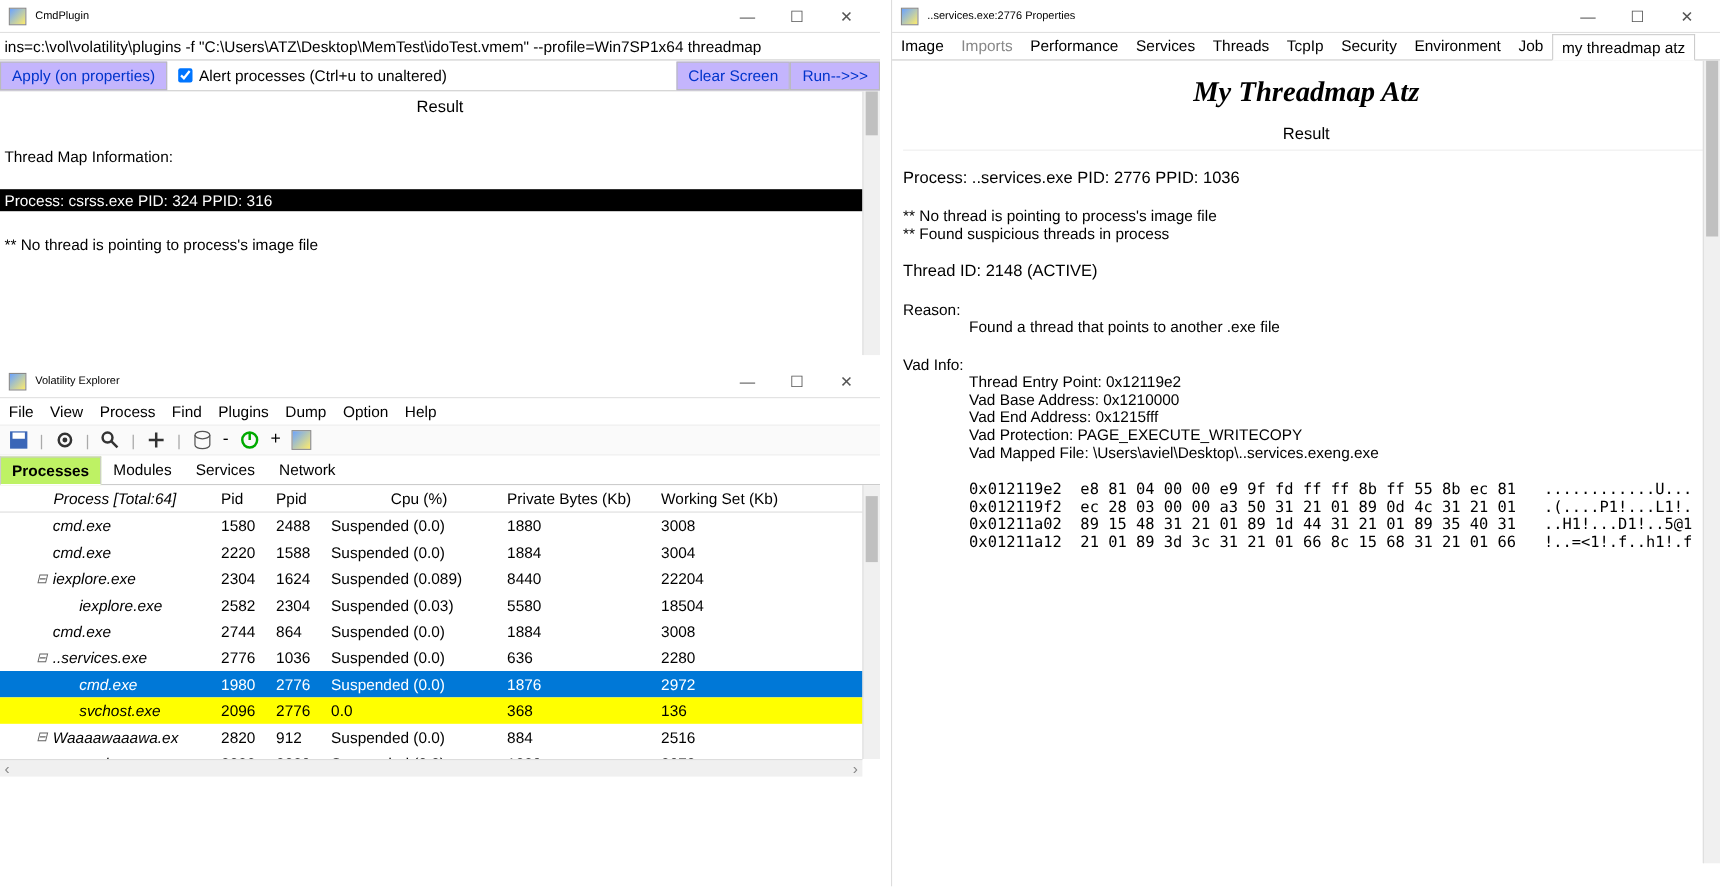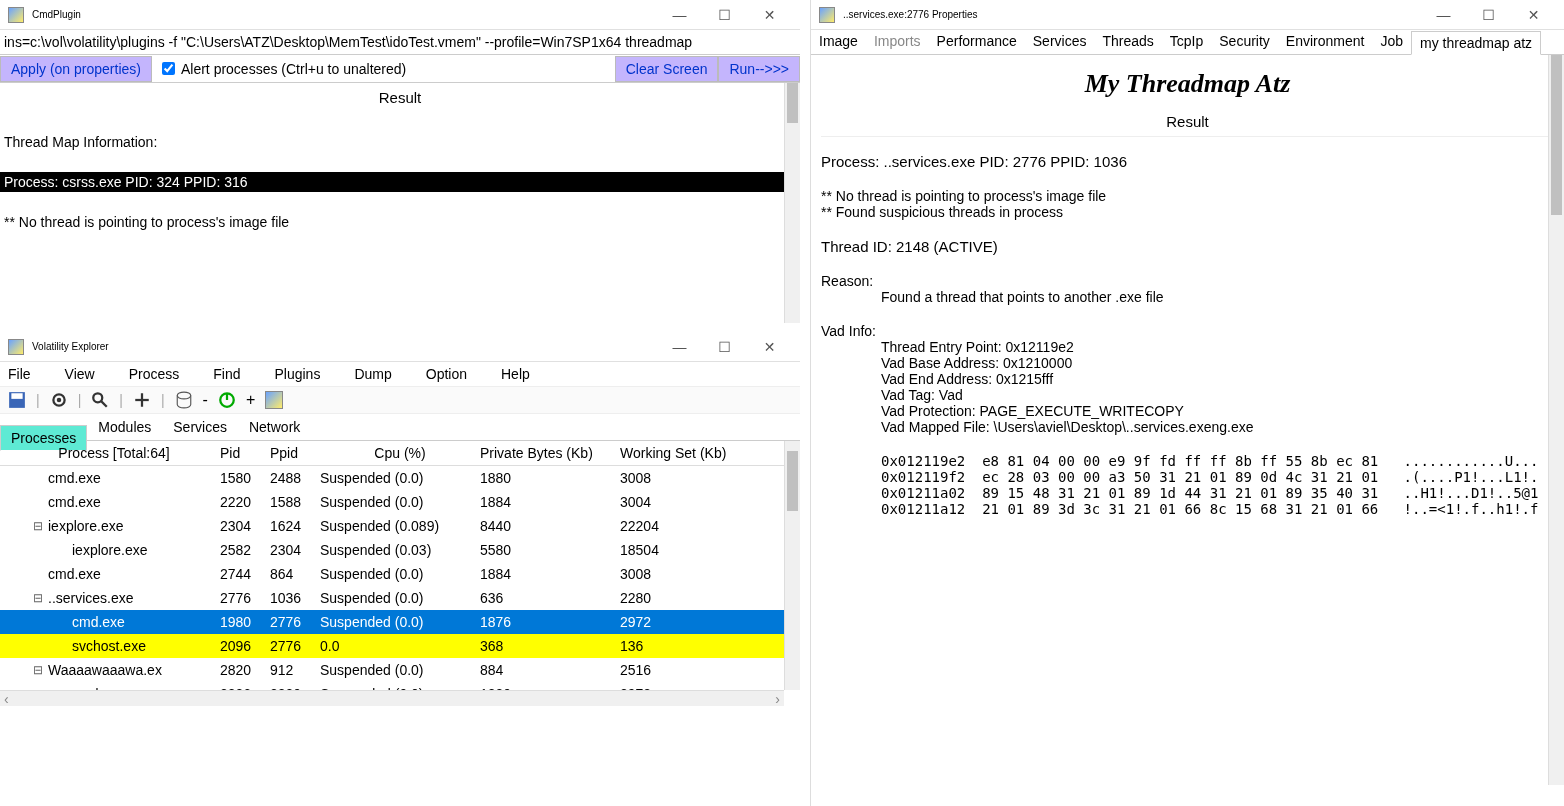--- a/index.html
+++ b/index.html
@@ -17,34 +17,34 @@
 .btn { padding:4px 10px; border:1px solid #bbb; background:#c4b5fd; cursor:default; font-size:14px; }
 .btn.blue { color:#0033cc; }
 .chk { margin:0 6px 0 10px; }
 
 .result-box { height:240px; overflow:auto; font-size:15px; }
 .result-box .hdr { text-align:center; padding:6px 0; font-size:15px; }
 .result-box .line { padding:2px 4px; }
 .result-box .highlight { background:#000000; color:#fff; }
 
 .explorer { position:absolute; left:0; top:332px; width:800px; }
-.menubar { display:flex; gap:34px; padding:4px 8px; font-size:14px; }
+.menubar { display:flex; gap:15px; padding:4px 8px; font-size:14px; }
 .iconbar { display:flex; align-items:center; gap:10px; padding:4px 8px; border-top:1px solid #eee; border-bottom:1px solid #eee; background:#fafafa; }
 .iconbar .sep { color:#aaa; }
 .ib { width:18px; height:18px; display:inline-block; }
 .tabs { display:flex; border-bottom:1px solid #ccc; font-size:14px; }
 .tab { padding:4px 10px; border:1px solid transparent; cursor:default; }
-.tab.active { background:#5eead4; border:1px solid #ccc; border-bottom:1px solid #fff; position:relative; top:11px; }
+.tab.active { background:#bef264; border:1px solid #ccc; border-bottom:1px solid #fff; position:relative; top:1px;font-weight:bold; }
 
 .grid { font-size:15px; }
 .grid .ghdr { display:flex; border-bottom:1px solid #ddd; padding:4px 0; }
 .grid .row { display:flex; padding:2px 0; min-height:24px; align-items:center; }
 .grid .row.sel { background:#0078d7; color:#fff; }
 .grid .row.warn { background:#ffff00; }
-.grid .c1 { width:220px; padding-left:8px; display:flex; align-items:center; }
+.grid .c1 { width:201px; padding-left:8px; display:flex; align-items:center;font-style:italic; }
 .grid .c2 { width:50px; }
 .grid .c3 { width:50px; }
 .grid .c4 { width:160px; }
 .grid .c5 { width:140px; }
 .grid .c6 { width:140px; }
 .tree-toggle { width:12px; display:inline-block; text-align:center; color:#666; font-size:12px; margin-right:4px; }
 
 .right .tabs2 { display:flex; flex-wrap:nowrap; border-bottom:1px solid #ccc; font-size:14px; }
 .right .tab2 { padding:3px 8px; cursor:default; white-space:nowrap; }
 .right .tab2.active { background:#fff; border:1px solid #ccc; border-bottom:1px solid #fff; position:relative; top:1px; }
@@ -316,21 +316,20 @@
     <div class="para">Thread ID: 2148 (ACTIVE)</div>
     <div class="para">
       <div>Reason:</div>
       <div class="indent">Found a thread that points to another .exe file</div>
     </div>
     <div class="para">
       <div>Vad Info:</div>
       <div class="indent">Thread Entry Point: 0x12119e2</div>
       <div class="indent">Vad Base Address: 0x1210000</div>
       <div class="indent">Vad End Address: 0x1215fff</div>
-      <div class="indent">Vad Tag: Vad</div>
       <div class="indent">Vad Protection: PAGE_EXECUTE_WRITECOPY</div>
       <div class="indent">Vad Mapped File: \Users\aviel\Desktop\..services.exeng.exe</div>
     </div>
     <div class="para indent mono" id="hex-block">0x012119e2  e8 81 04 00 00 e9 9f fd ff ff 8b ff 55 8b ec 81   ............U...
 0x012119f2  ec 28 03 00 00 a3 50 31 21 01 89 0d 4c 31 21 01   .(....P1!...L1!.
 0x01211a02  89 15 48 31 21 01 89 1d 44 31 21 01 89 35 40 31   ..H1!...D1!..5@1
 0x01211a12  21 01 89 3d 3c 31 21 01 66 8c 15 68 31 21 01 66   !..=&lt;1!.f..h1!.f</div>
     <div class="scrollbar-v" style="top:0;bottom:0">
         <div class="thumb" style="top:0;height:160px"></div>
       </div>

